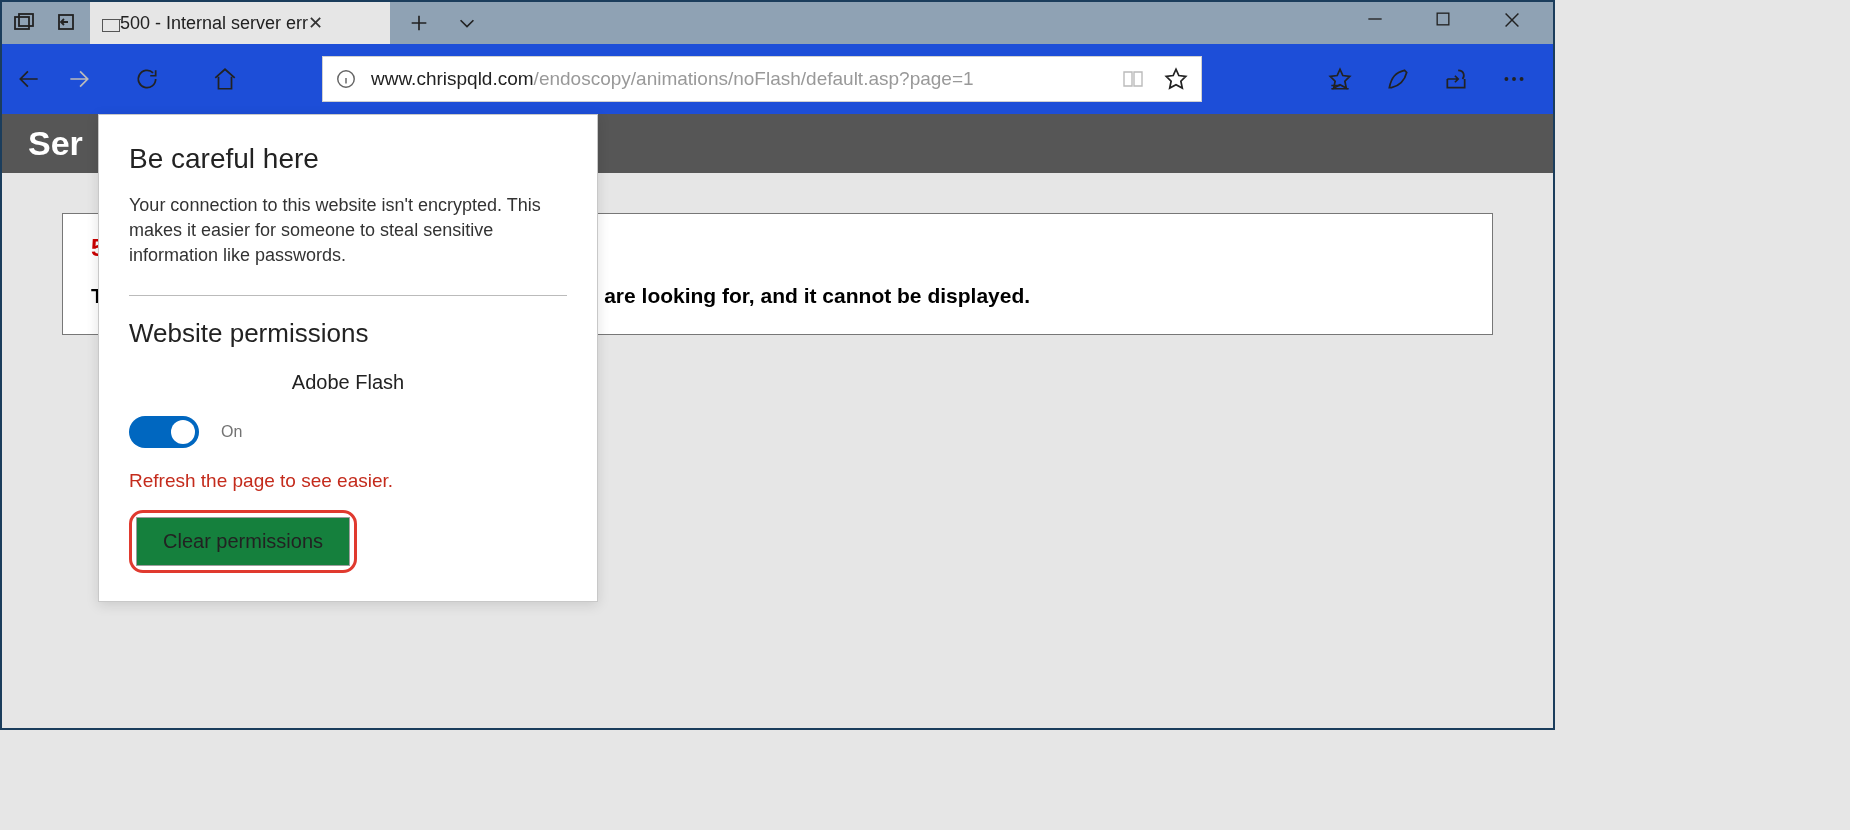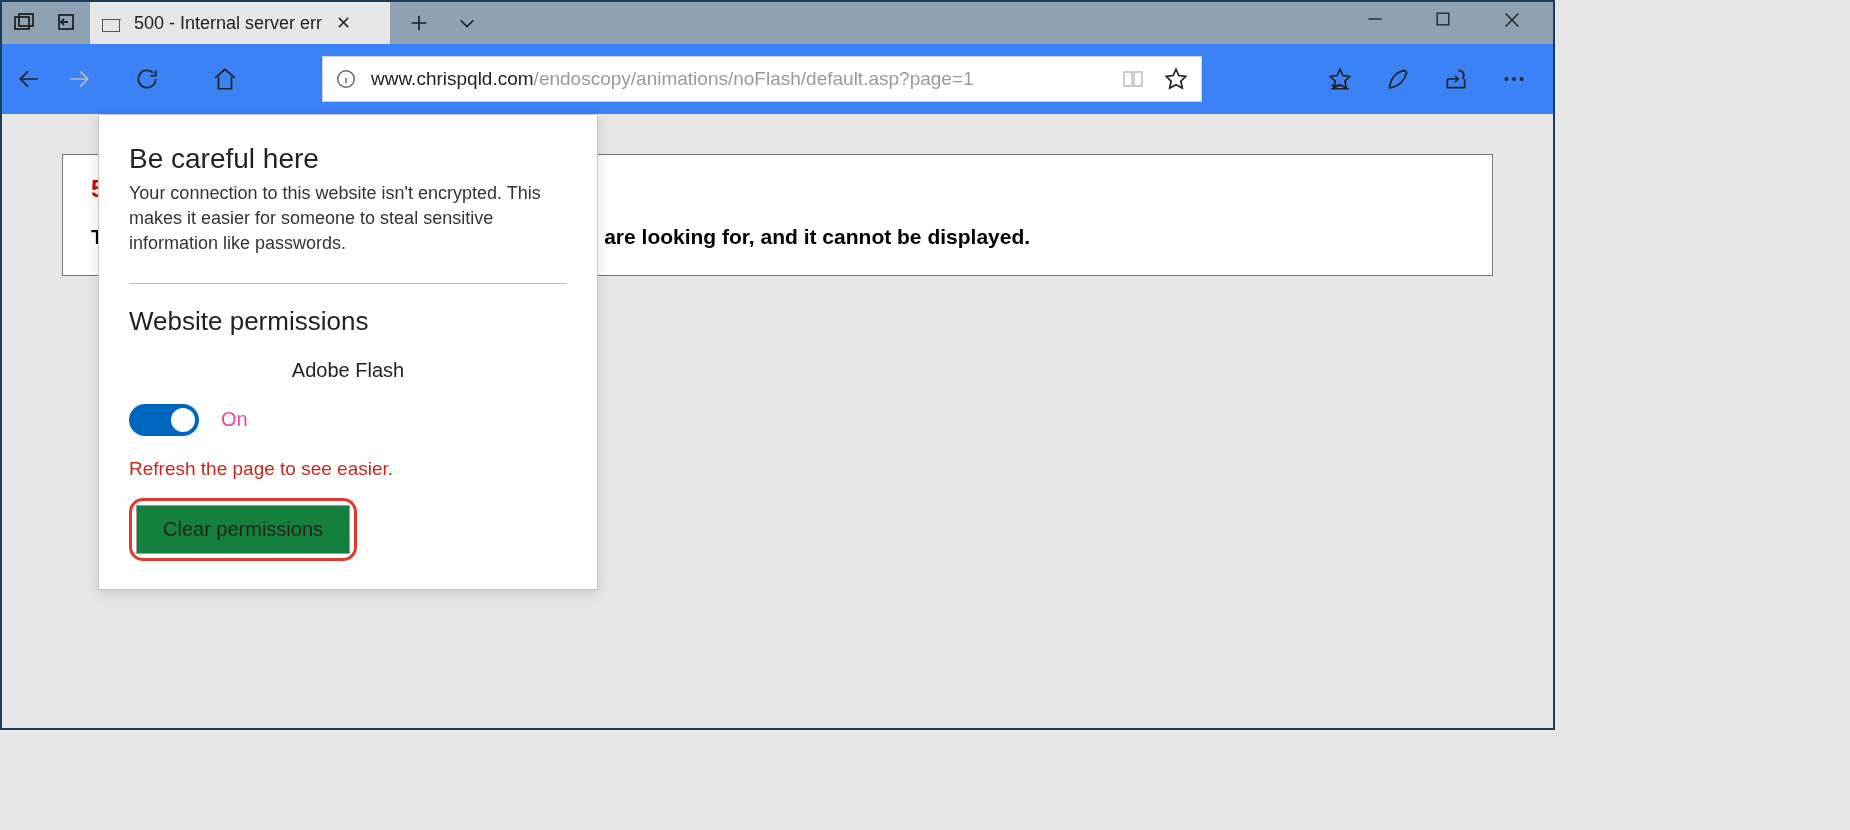--- a/index.html
+++ b/index.html
@@ -3,59 +3,59 @@
 <meta charset="utf-8">
 <style>
   * { box-sizing: border-box; margin: 0; padding: 0; font-family: "Segoe UI", Arial, sans-serif; }
   body { width: 1850px; height: 830px; background: #e6e6e6; overflow: hidden; }
   .window { position: absolute; top: 0; left: 0; width: 1555px; height: 730px; border: 2px solid #1b3d5c; background: #e6e6e6; }
   
   
   .titlebar { height: 42px; background: #8fa2b4; display: flex; align-items: stretch; }
   .tb-left { display: flex; align-items: center; gap: 18px; padding: 0 12px 0 10px; }
   .tb-icon { width: 24px; height: 24px; color: #222; }
-  .tab { background: #e6e6e6; display: flex; align-items: center; padding: 0 14px 0 12px; gap: 14px; min-width: 300px; height: 42px; }
+  .tab { background: #e6e6e6; display: flex; align-items: center; padding: 0 14px 0 12px; min-width: 300px; height: 42px; }
   .tab .page-glyph { width: 18px; height: 18px; border: 1.5px solid #555; position: relative; }
   .tab .page-glyph::before { content: ""; position: absolute; top: -1.5px; left: -1.5px; right: -1.5px; height: 5px; background: #e6e6e6; border-bottom: 1.5px solid #555; }
   .tab-title { font-size: 18px; color: #222; white-space: nowrap; }
   .tab-close { font-size: 18px; color: #333; cursor: pointer; }
   .tb-mid { display: flex; align-items: center; gap: 26px; padding: 0 18px; }
   .tb-right { margin-left: auto; display: flex; align-items: center; gap: 40px; padding-right: 24px; }
   .win-btn { width: 28px; height: 28px; color: #222; }
   
   
-  .navbar { height: 70px; background: #3b82f6; display: flex; align-items: center; padding: 0 14px; gap: 24px; }
+  .navbar { height: 70px; background: #1d4ed8; display: flex; align-items: center; padding: 0 14px; gap: 24px; }
   .nav-icon { width: 26px; height: 26px; color: #333; }
   .nav-icon.dim { color: #aaa; }
   .addressbar { flex: 0 0 880px; height: 46px; background: #fff; border: 1px solid #d0d0d0; display: flex; align-items: center; padding: 0 12px; gap: 14px; margin-left: 60px; }
   .addr-info { width: 22px; height: 22px; color: #555; }
   .url { font-size: 19px; color: #999; white-space: nowrap; }
   .url .dark { color: #222; }
   .addr-right { margin-left: auto; display: flex; align-items: center; gap: 18px; }
   .nav-far { display: flex; align-items: center; gap: 32px; margin-left: auto; padding-right: 12px; }
 
   
   .bandholder { position: relative; }
   .band { background: #565656; color: #fff; font-size: 34px; font-weight: 600; padding: 10px 26px; }
   .pagebody { background: #e6e6e6; padding: 40px 60px; }
   .errorbox { background: #fff; border: 1px solid #777; padding: 20px 28px 26px 28px; }
   .err-line1 { font-family: Verdana, Arial, sans-serif; font-size: 24px; font-weight: 700; color: #cc0000; }
   .err-line2 { margin-top: 22px; font-family: Verdana, Arial, sans-serif; font-size: 21px; font-weight: 700; color: #000; }
 
   
   .flyout { position: absolute; top: 112px; left: 96px; width: 500px; background: #fff; border: 1px solid #c8c8c8; box-shadow: 0 3px 12px rgba(0,0,0,.12); padding: 28px 30px 28px 30px; z-index: 10; }
   .fly-h1 { font-size: 28px; font-weight: 400; color: #222; }
-  .fly-p { margin-top: 6px; font-size: 18px; color: #333; line-height: 1.4; }
+  .fly-p { margin-top: 18px; font-size: 18px; color: #333; line-height: 1.4; }
   .fly-hr { border: none; border-top: 1px solid #bbb; margin: 26px 0 22px 0; }
   .fly-h2 { font-size: 26px; font-weight: 400; color: #222; }
   .fly-sub { margin-top: 22px; font-size: 20px; color: #222; text-align: center; }
   .toggle-row { display: flex; align-items: center; gap: 22px; margin-top: 22px; }
   .toggle { width: 70px; height: 32px; border-radius: 16px; background: #0067c0; position: relative; }
   .toggle .knob { position: absolute; right: 4px; top: 4px; width: 24px; height: 24px; border-radius: 50%; background: #fff; }
-  .toggle-label { font-size: 20px; color: #ec4899; }
+  .toggle-label { font-size: 16px; color: #737373; }
   .fly-warn { color: #c42b1c; font-size: 19px; margin-top: 22px; }
   .clear-wrap { margin-top: 18px; display: inline-block; border: 3px solid #e03a2f; border-radius: 14px; padding: 4px; }
   .clear-btn { background: #15803d; border: 1px solid #9e9e9e; padding: 12px 26px; font-size: 20px; color: #222; cursor: pointer; }
   .fly-link { display: block; margin-top: 22px; color: #0067c0; font-size: 19px; text-decoration: none; }
 
   svg { display: block; }
 </style>
 </head>
 <body>
 
@@ -179,20 +179,23 @@
         <svg viewBox="0 0 24 24" width="26" height="26" fill="#222">
             <circle cx="5" cy="12" r="1.8"></circle>
             <circle cx="12" cy="12" r="1.8"></circle>
             <circle cx="19" cy="12" r="1.8"></circle>
           </svg>
       </span>
     </div>
   </div>
 
   <div class="bandholder">
+    <div class="band">
+      <span>Ser</span>
+    </div>
     <div class="pagebody">
       <div class="errorbox">
         <div class="err-line1">5</div>
         <div class="err-line2">
           <span>T</span>
           <span style="display:inline-block;width:470px"></span>
           <span>u are looking for, and it cannot be displayed.</span>
         </div>
       </div>
     </div>

